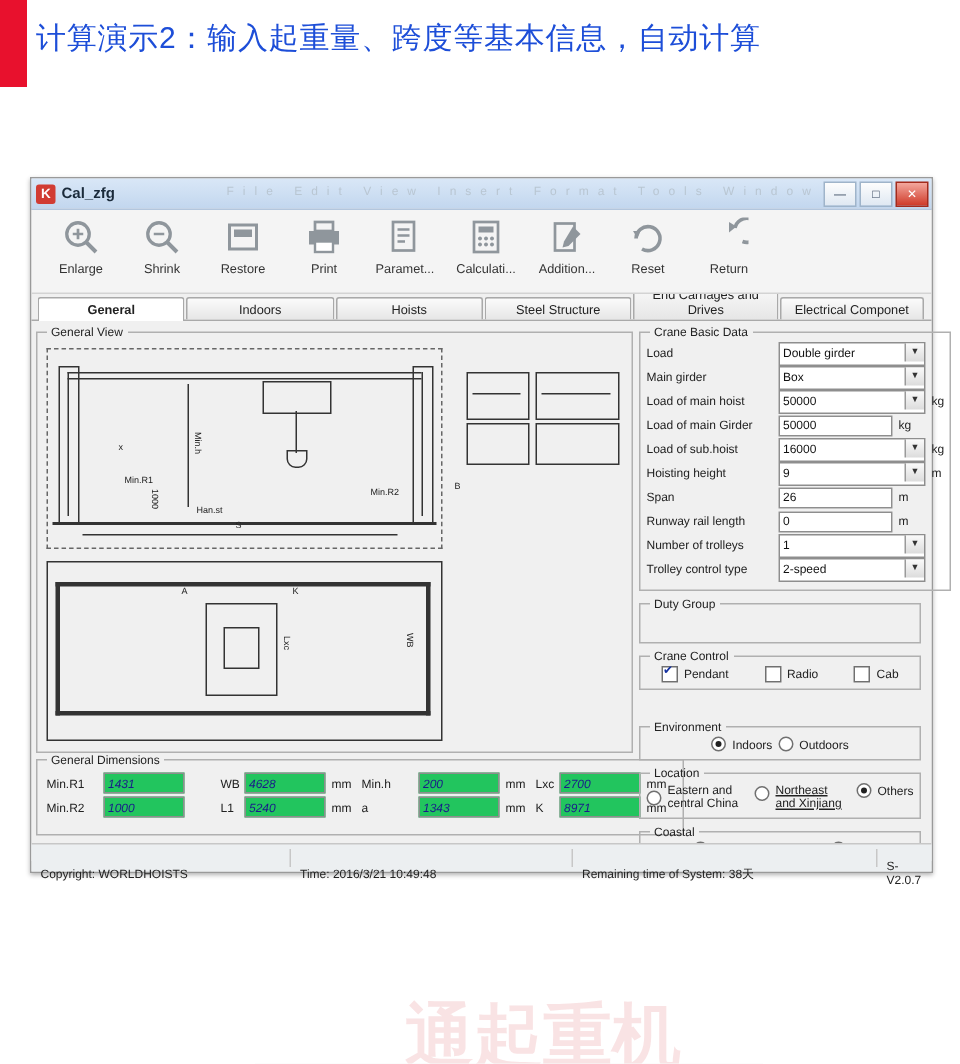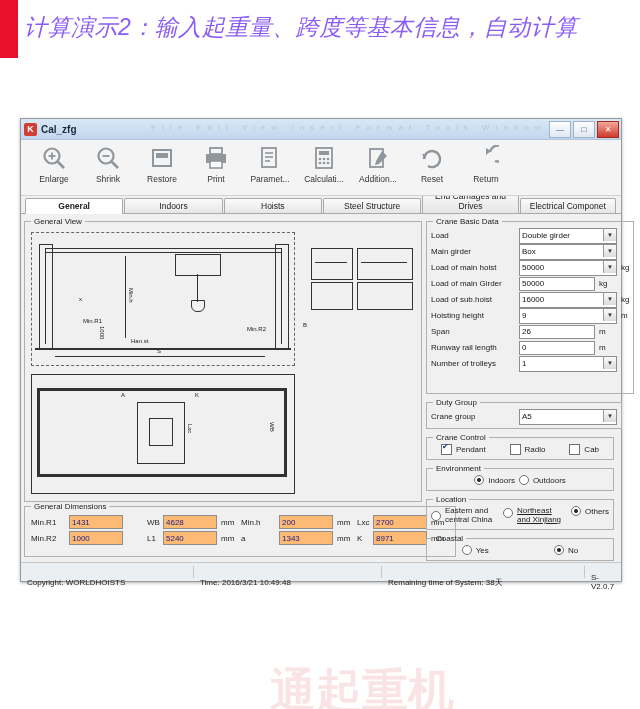--- a/index.html
+++ b/index.html
@@ -15,23 +15,22 @@
   .banner {
     position: absolute; left: 0; top: 0; width: 640px; height: 58px;
     background: #ffffff;
   }
   .banner-red {
     position: absolute; left: 0; top: 0; width: 18px; height: 58px;
     background: #e8112d;
   }
   .banner-text {
     position: absolute; left: 24px; top: 12px;
-    font-size: 23px; color: #8b5cf6; letter-spacing: 0.5px;
+    font-size: 20px; color: #1d4ed8; letter-spacing: 0.5px;
     white-space: nowrap;
-    font-style: italic;
   }
 
   
   .watermark {
     position: absolute; pointer-events: none;
     color: rgba(205,42,46,0.13);
     font-size: 46px; font-weight: bold;
     white-space: nowrap;
   }
   .wm1 { left: 140px; top: 205px; }
@@ -135,22 +134,23 @@
   .dw.v { width: 1px; }
   .dwl { position: absolute; border: 1px solid #333; }
   .dlabel { position: absolute; font-size: 6px; color: #222; }
 
   
   .dimrow { display: flex; align-items: center; margin: 2px 0 0 2px; }
   .dimlbl { font-size: 8px; color: #222; width: 38px; }
   .dimlbl.sm { width: 16px; }
   .dimin {
     width: 48px; height: 12px; font-size: 8px; color: #1a1a8a;
-    border: 1px solid #8e8e8e; background: #fdba74; padding: 0 2px;
+    border: 1px solid #8e8e8e; background: #22c55e; padding: 0 2px;
     font-family: "Liberation Sans", sans-serif;
+    font-style: italic;
   }
   .dimunit { font-size: 8px; color: #222; margin-left: 4px; width: 20px; }
 
   
   .frow { display: flex; align-items: center; height: 15px; margin-bottom: 1px; }
   .flbl { font-size: 8px; color: #222; width: 88px; }
   .fin {
     width: 70px; height: 12px; border: 1px solid #8e8e8e; background: #fff;
     font-size: 8px; color: #111; padding: 0 2px;
     font-family: "Liberation Sans", sans-serif;
@@ -467,49 +467,49 @@
           </div>
           <div class="frow">
             <span class="flbl">Runway rail length</span>
             <input class="fin" value="0" style="">
             <span class="funit">m</span>
           </div>
           <div class="frow">
             <span class="flbl">Number of trolleys</span>
             <div class="fsel"><span>1</span><span class="arrow">▼</span></div>
           </div>
+          <div class="frow">
+            <span class="flbl">Trolley control type</span>
+            <div class="fsel"><span>2-speed</span><span class="arrow">▼</span></div>
+          </div>
         </fieldset>
 
         <fieldset class="grp" style="height:24px; margin-top:4px;">
           <legend>Duty Group</legend>
-          <div class="frow">
-            <span class="flbl">Crane group</span>
-            <div class="fsel"><span>A5</span><span class="arrow">▼</span></div>
-          </div>
         </fieldset>
 
         <fieldset class="grp" style="height:20px; margin-top:4px;">
           <legend>Crane Control</legend>
           <div class="rrow" style="justify-content:space-around;">
             <span class="rrow">
                 <span class="check on"></span>
                 <span>Pendant</span>
               </span>
             <span class="rrow">
                 <span class="check"></span>
                 <span>Radio</span>
               </span>
             <span class="rrow">
                 <span class="check"></span>
                 <span>Cab</span>
               </span>
           </div>
         </fieldset>
 
-        <fieldset class="grp" style="height:20px; margin-top:4px;">
+        <fieldset class="grp" style="height:20px; margin-top:20px;">
           <legend>Environment</legend>
           <div class="rrow" style="justify-content:center;">
             <span class="rrow">
                 <span class="radio on"></span>
                 <span>Indoors</span>
               </span>
             <span class="rrow">
                 <span class="radio"></span>
                 <span>Outdoors</span>
               </span>

